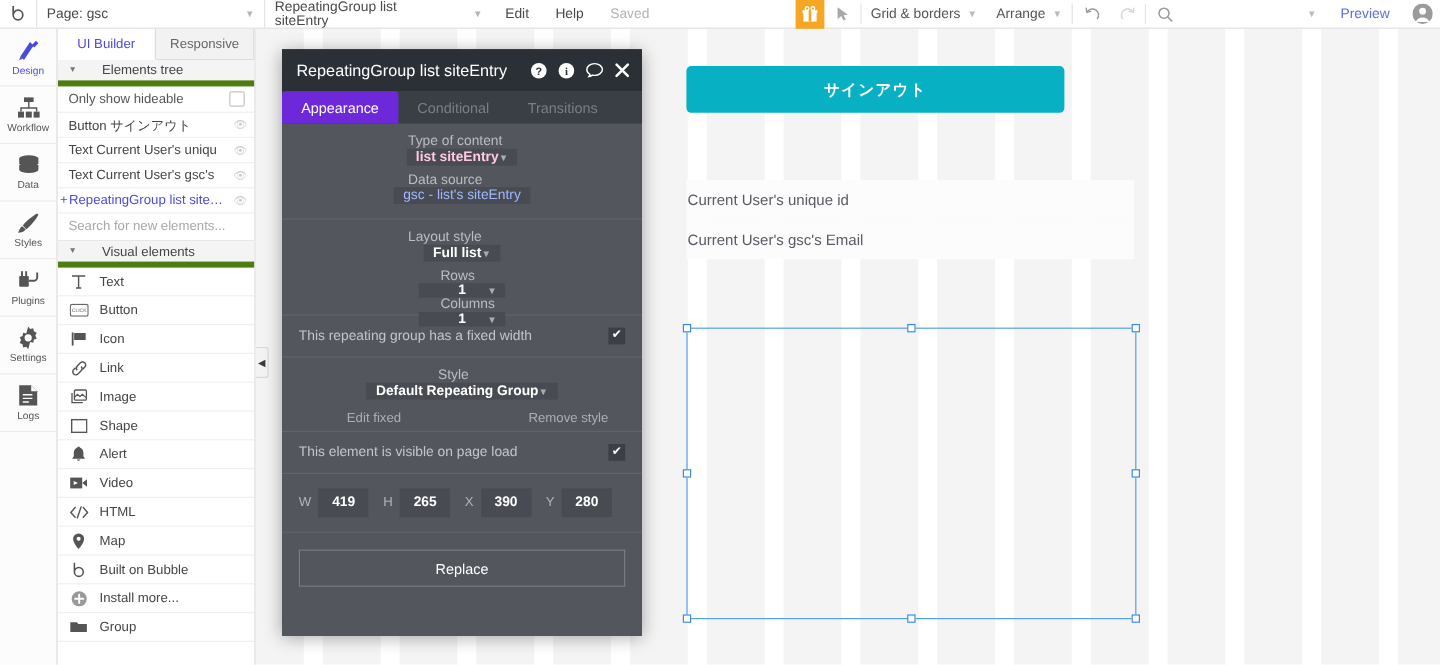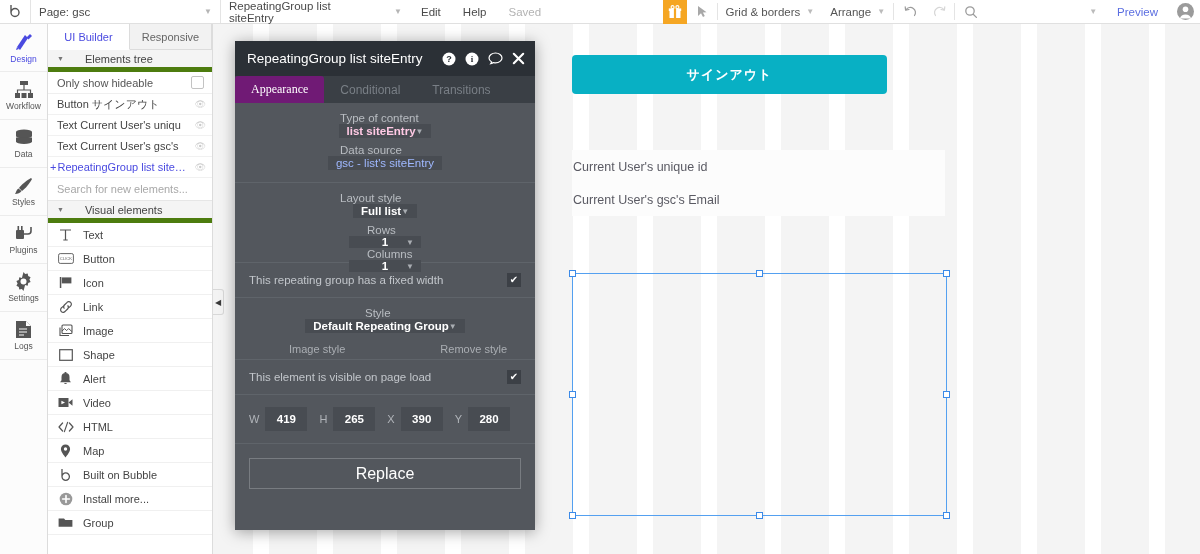--- a/index.html
+++ b/index.html
@@ -167,21 +167,21 @@
     padding:0 10px 0 12px; color:#fff;
   }
   .pe-title { font-size:13.5px; }
   .pe-icons { margin-left:auto; display:flex; align-items:center; gap:9px; }
   .pe-ico { color:#fff; display:flex; align-items:center; }
   .pe-tabs { height:27px; background:#3a3f45; display:flex; align-items:flex-end; }
   .pe-tab {
     padding:0 16px; height:27px; display:flex; align-items:center;
     color:#797f86; font-size:12px;
   }
-  .pe-tab.active { background:#701a75; color:#fff; border-radius:3px 3px 0 0;font-family:Liberation Serif, serif; }
+  .pe-tab.active { background:#6d28d9; color:#fff; border-radius:3px 3px 0 0; }
   .pe-body { padding:0; }
   .pe-grp { padding:9px 14px 12px 14px; border-bottom:1px solid #5f646a; }
   .pe-grp.nb { border-bottom:none; }
   .pe-row { display:flex; align-items:center; height:26px; margin-bottom:6px;flex-direction:column; }
   .pe-row:last-child { margin-bottom:0; }
   .pe-lbl { width:90px; color:#b9bdc2; font-size:11.5px; }
   .pe-field {
     flex:1; height:26px; background:#484c52; display:flex; align-items:center;
     padding:0 8px; color:#fff; position:relative;
   }
@@ -209,21 +209,21 @@
   }
   .pe-dims { display:flex; align-items:center; gap:6px; padding:12px 14px; border-bottom:1px solid #5f646a; }
   .pe-dims .dl { color:#b0b4b9; font-size:11px; }
   .pe-dims .dv {
     width:42px; height:24px; background:#484c52; color:#fff; font-weight:bold;
     display:flex; align-items:center; justify-content:center; font-size:11.5px;
   }
   .pe-actions { display:flex; gap:16px; padding:14px; }
   .pe-act {
     flex:1; height:31px; border:1px solid #787c81; color:#fff;
-    display:flex; align-items:center; justify-content:center; font-size:16px;
+    display:flex; align-items:center; justify-content:center; font-size:12px;
   }
 </style>
 </head>
 <body>
 
 <div id="app">
 
   <div class="topbar">
     <div class="tb-logo">
       <svg width="15" height="15" viewBox="0 0 15 15">
@@ -637,21 +637,21 @@
 
       <div class="pe-grp nb" style="padding-bottom:4px; border-bottom:1px solid #5f646a;">
         <div class="pe-row">
           <span class="pe-lbl" style="width:40px">Style</span>
           <span class="pe-field">
             <span class="val">Default Repeating Group</span>
             <span class="dd">▼</span>
           </span>
         </div>
         <div class="pe-stylelinks" style="padding-left:40px">
-          <span>Image style</span>
+          <span>Edit fixed</span>
           <span>Remove style</span>
         </div>
       </div>
 
       <div class="pe-chkrow">
         <span>This element is visible on page load</span>
         <span class="pe-chk">✔</span>
       </div>
 
       <div class="pe-dims">

